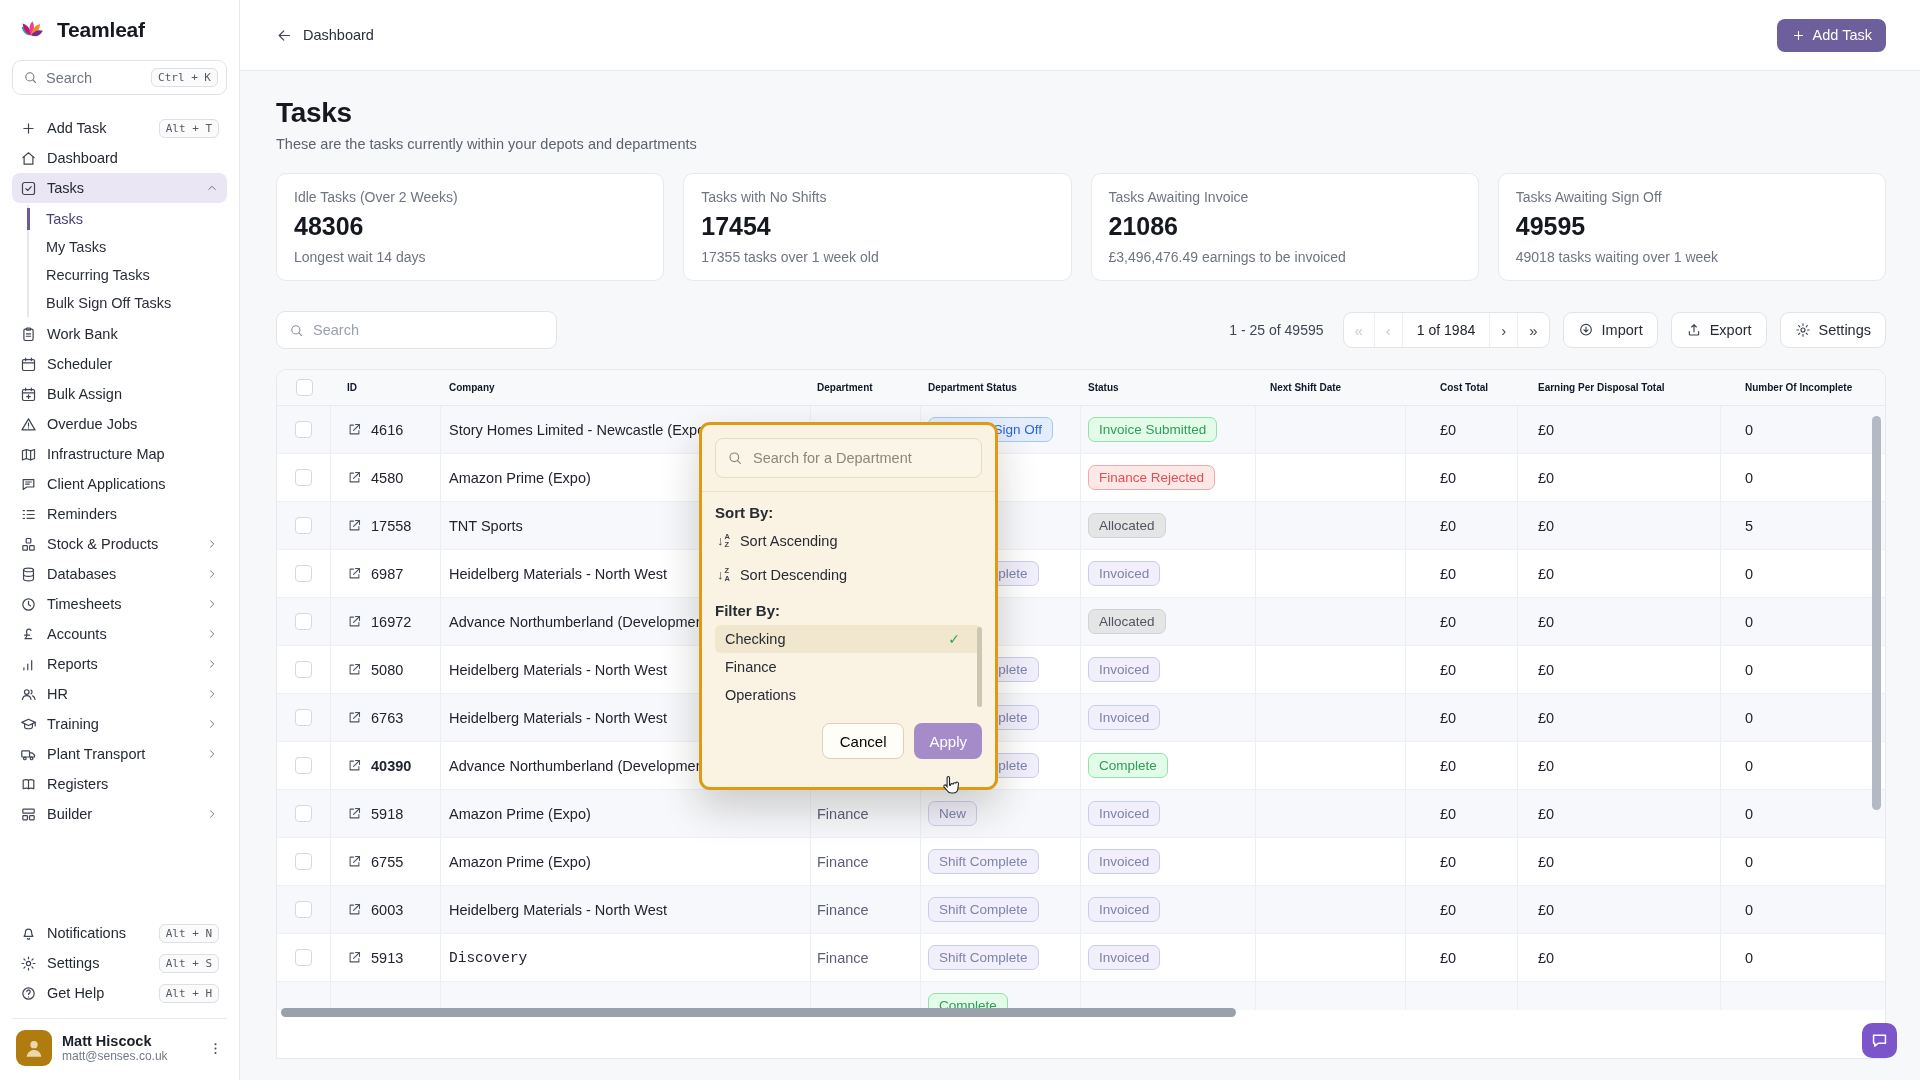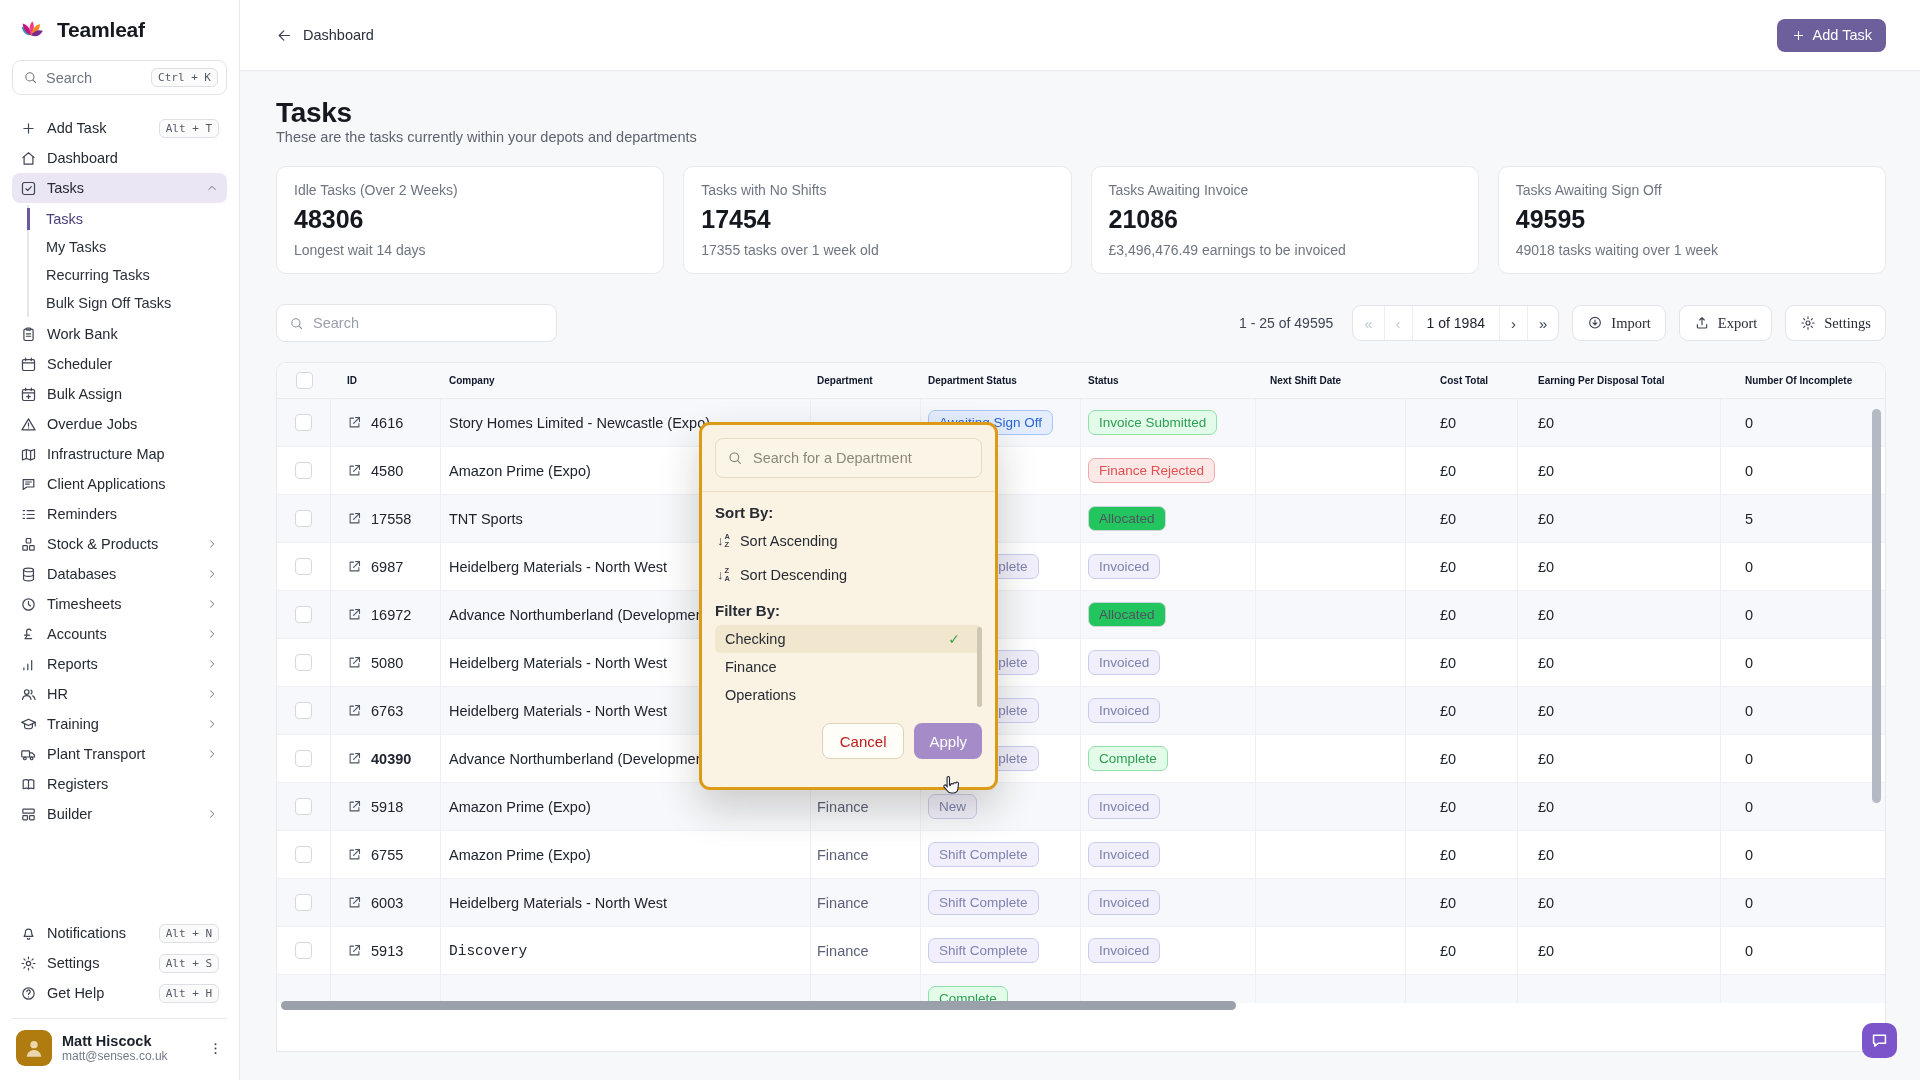--- a/index.html
+++ b/index.html
@@ -43,21 +43,21 @@
   .topbar { height:71px; flex:0 0 71px; background:#fff; border-bottom:1px solid #e9eaee;
             display:flex; align-items:center; padding:0 34px 0 36px; }
   .crumb { display:flex; align-items:center; gap:10px; font-size:14.5px; font-weight:500; color:#2a2f3a; cursor:pointer; }
   .btn-primary { margin-left:auto; display:flex; align-items:center; gap:7px; height:33px; padding:0 14px;
                  background:#6c5f9c; color:#fff; border:none; border-radius:8px; font-size:14.5px;
                  font-family:inherit; cursor:pointer; }
   .btn-primary .ic { width:15px; height:15px; color:#fff; }
 
   .content { flex:1; padding:26px 34px 0 36px; position:relative; min-height:0; }
   h1 { font-size:28px; font-weight:700; color:#15181e; letter-spacing:-.3px; }
-  .sub { font-size:14.5px; color:#5d636e; }
+  .sub { font-size:14.5px; color:#5d636e; margin-top:7px; }
 
   .cards { display:flex; gap:19px; margin-top:21px; }
   .card { flex:1; background:#fff; border:1px solid #e7e9ee; border-radius:10px; padding:15px 17px; height:108px; }
   .card .c-title { font-size:14px; color:#6e7581; }
   .card .c-value { font-size:25px; font-weight:700; color:#15181e; margin-top:7px; }
   .card .c-cap { font-size:14px; color:#6e7581; margin-top:8px; }
 
   .toolbar { display:flex; align-items:center; margin-top:30px; }
   .search-input { display:flex; align-items:center; gap:9px; width:281px; height:38px; background:#fff;
                   border:1px solid #e2e4e9; border-radius:9px; padding:0 12px; cursor:text; }
@@ -67,21 +67,21 @@
   .range { font-size:14px; color:#3f4654; margin-right:6px; }
   .pager { display:flex; align-items:stretch; height:36px; background:#fff; border:1px solid #e2e4e9;
            border-radius:9px; overflow:hidden; }
   .pg { display:flex; align-items:center; justify-content:center; padding:0 11px; font-size:15px;
         color:#3c4250; border-right:1px solid #eceef1; cursor:pointer; }
   .pg:last-child { border-right:none; }
   .pg.dis { color:#c3c8d0; cursor:default; }
   .pg.lab { font-size:14px; color:#20242e; padding:0 14px; cursor:default; }
   .tbtn { display:flex; align-items:center; gap:8px; height:36px; padding:0 14px; background:#fff;
           border:1px solid #e2e4e9; border-radius:9px; font-size:14.5px; color:#262b34;
-          font-family:Liberation Serif, serif; cursor:pointer; }
+          font-family:Liberation Sans, sans-serif; cursor:pointer; }
   .tbtn .ic { width:16px; height:16px; color:#3c4250; }
 
   
   .table-card { margin-top:20px; background:#fff; border:1px solid #e7e9ee; border-radius:10px 10px 0 0;
                 position:relative; height:690px; overflow:hidden; }
   .trow { display:flex; align-items:center; }
   .cell { flex:0 0 auto; padding-left:14px; font-size:14.5px; white-space:nowrap; overflow:hidden; height:100%;
           display:flex; align-items:center; gap:9px; border-right:1px solid #eceef1; }
   .cell:last-child { border-right:none; }
   .thead { height:36px; background:#f8f9fb; border-bottom:1px solid #e8eaee; }
@@ -96,21 +96,21 @@
   .c-department { padding-left:6px; color:#5d5f7a; }
   .c-department.link { color:#2b66d9; }
   .c-dept_status,.c-status { padding-left:7px; }
   .c-cost { padding-left:34px; }
   .c-earning { padding-left:20px; }
   .c-incomplete { padding-left:24px; }
   .ext { width:15px; height:15px; color:#4b5563; cursor:pointer; }
   .badge { display:inline-block; font-size:13.5px; padding:4px 10px; border-radius:7px; border:1px solid; white-space:nowrap; }
   .badge.green  { background:#e3fbe9; border-color:#8fe3a8; color:#2e9e54; }
   .badge.red    { background:#fde8e8; border-color:#f3a9a9; color:#e14f4f; }
-  .badge.gray   { background:#22c55e; border-color:#cfd3d9; color:#4f5560; }
+  .badge.gray   { background:#e5e5e5; border-color:#cfd3d9; color:#4f5560; }
   .badge.purple { background:#f1effb; border-color:#c9cdec; color:#7d83ad; }
   .badge.blue   { background:#e3edfd; border-color:#a8c6f5; color:#2b66d9; }
   .vscroll { position:absolute; right:4px; top:46px; width:9px; height:394px; background:#b4bac3; border-radius:5px; }
   .hscroll { position:absolute; left:4px; top:638px; width:955px; height:9px; background:#9aa1ab; border-radius:5px; }
 
   
   .popup { position:fixed; left:699px; top:422px; width:299px; height:368px; background:#faf2e3;
            border:3px solid #dd9a15; border-radius:11px; box-shadow:0 18px 40px rgba(30,25,10,.20);
            padding:13px; z-index:50; }
   .p-search { display:flex; align-items:center; gap:10px; height:40px; border:1.5px solid #e6dcc4;
@@ -125,21 +125,21 @@
   .sic .arr { font-size:13px; line-height:1; }
   .sic .lets { display:flex; flex-direction:column; font-size:7.5px; font-weight:700; line-height:1.05; }
   .p-list { margin-top:6px; position:relative; }
   .p-opt { display:flex; align-items:center; height:28px; padding:0 10px; border-radius:6px;
            font-size:14.5px; color:#272b33; cursor:pointer; }
   .p-opt.sel { background:#f1e7cf; }
   .p-opt .chk { margin-left:auto; margin-right:12px; color:#36a34f; font-size:14px; font-weight:700; }
   .p-scroll { position:absolute; right:0; top:2px; width:5px; height:80px; background:#cfc6b2; border-radius:3px; }
   .p-actions { display:flex; justify-content:flex-end; gap:10px; margin-top:14px; }
   .p-cancel { height:36px; padding:0 17px; background:#fffdf7; border:1px solid #ded3ba; border-radius:8px;
-              font-size:15px; color:#b91c1c; font-family:inherit; cursor:pointer; }
+              font-size:15px; color:#000000; font-family:inherit; cursor:pointer; }
   .p-apply { height:36px; padding:0 15px; background:#a58cc8; border:none; border-radius:8px;
              font-size:15px; color:#fff; font-family:inherit; cursor:pointer; }
   .cursor { position:absolute; right:34px; bottom:-12px; width:22px; height:24px; }
 
   .chat-fab { position:fixed; left:1862px; top:1023px; width:35px; height:35px; border-radius:10px;
               background:#7d55cb; display:flex; align-items:center; justify-content:center; cursor:pointer; }
 </style>
 </head>
 <body>
 

